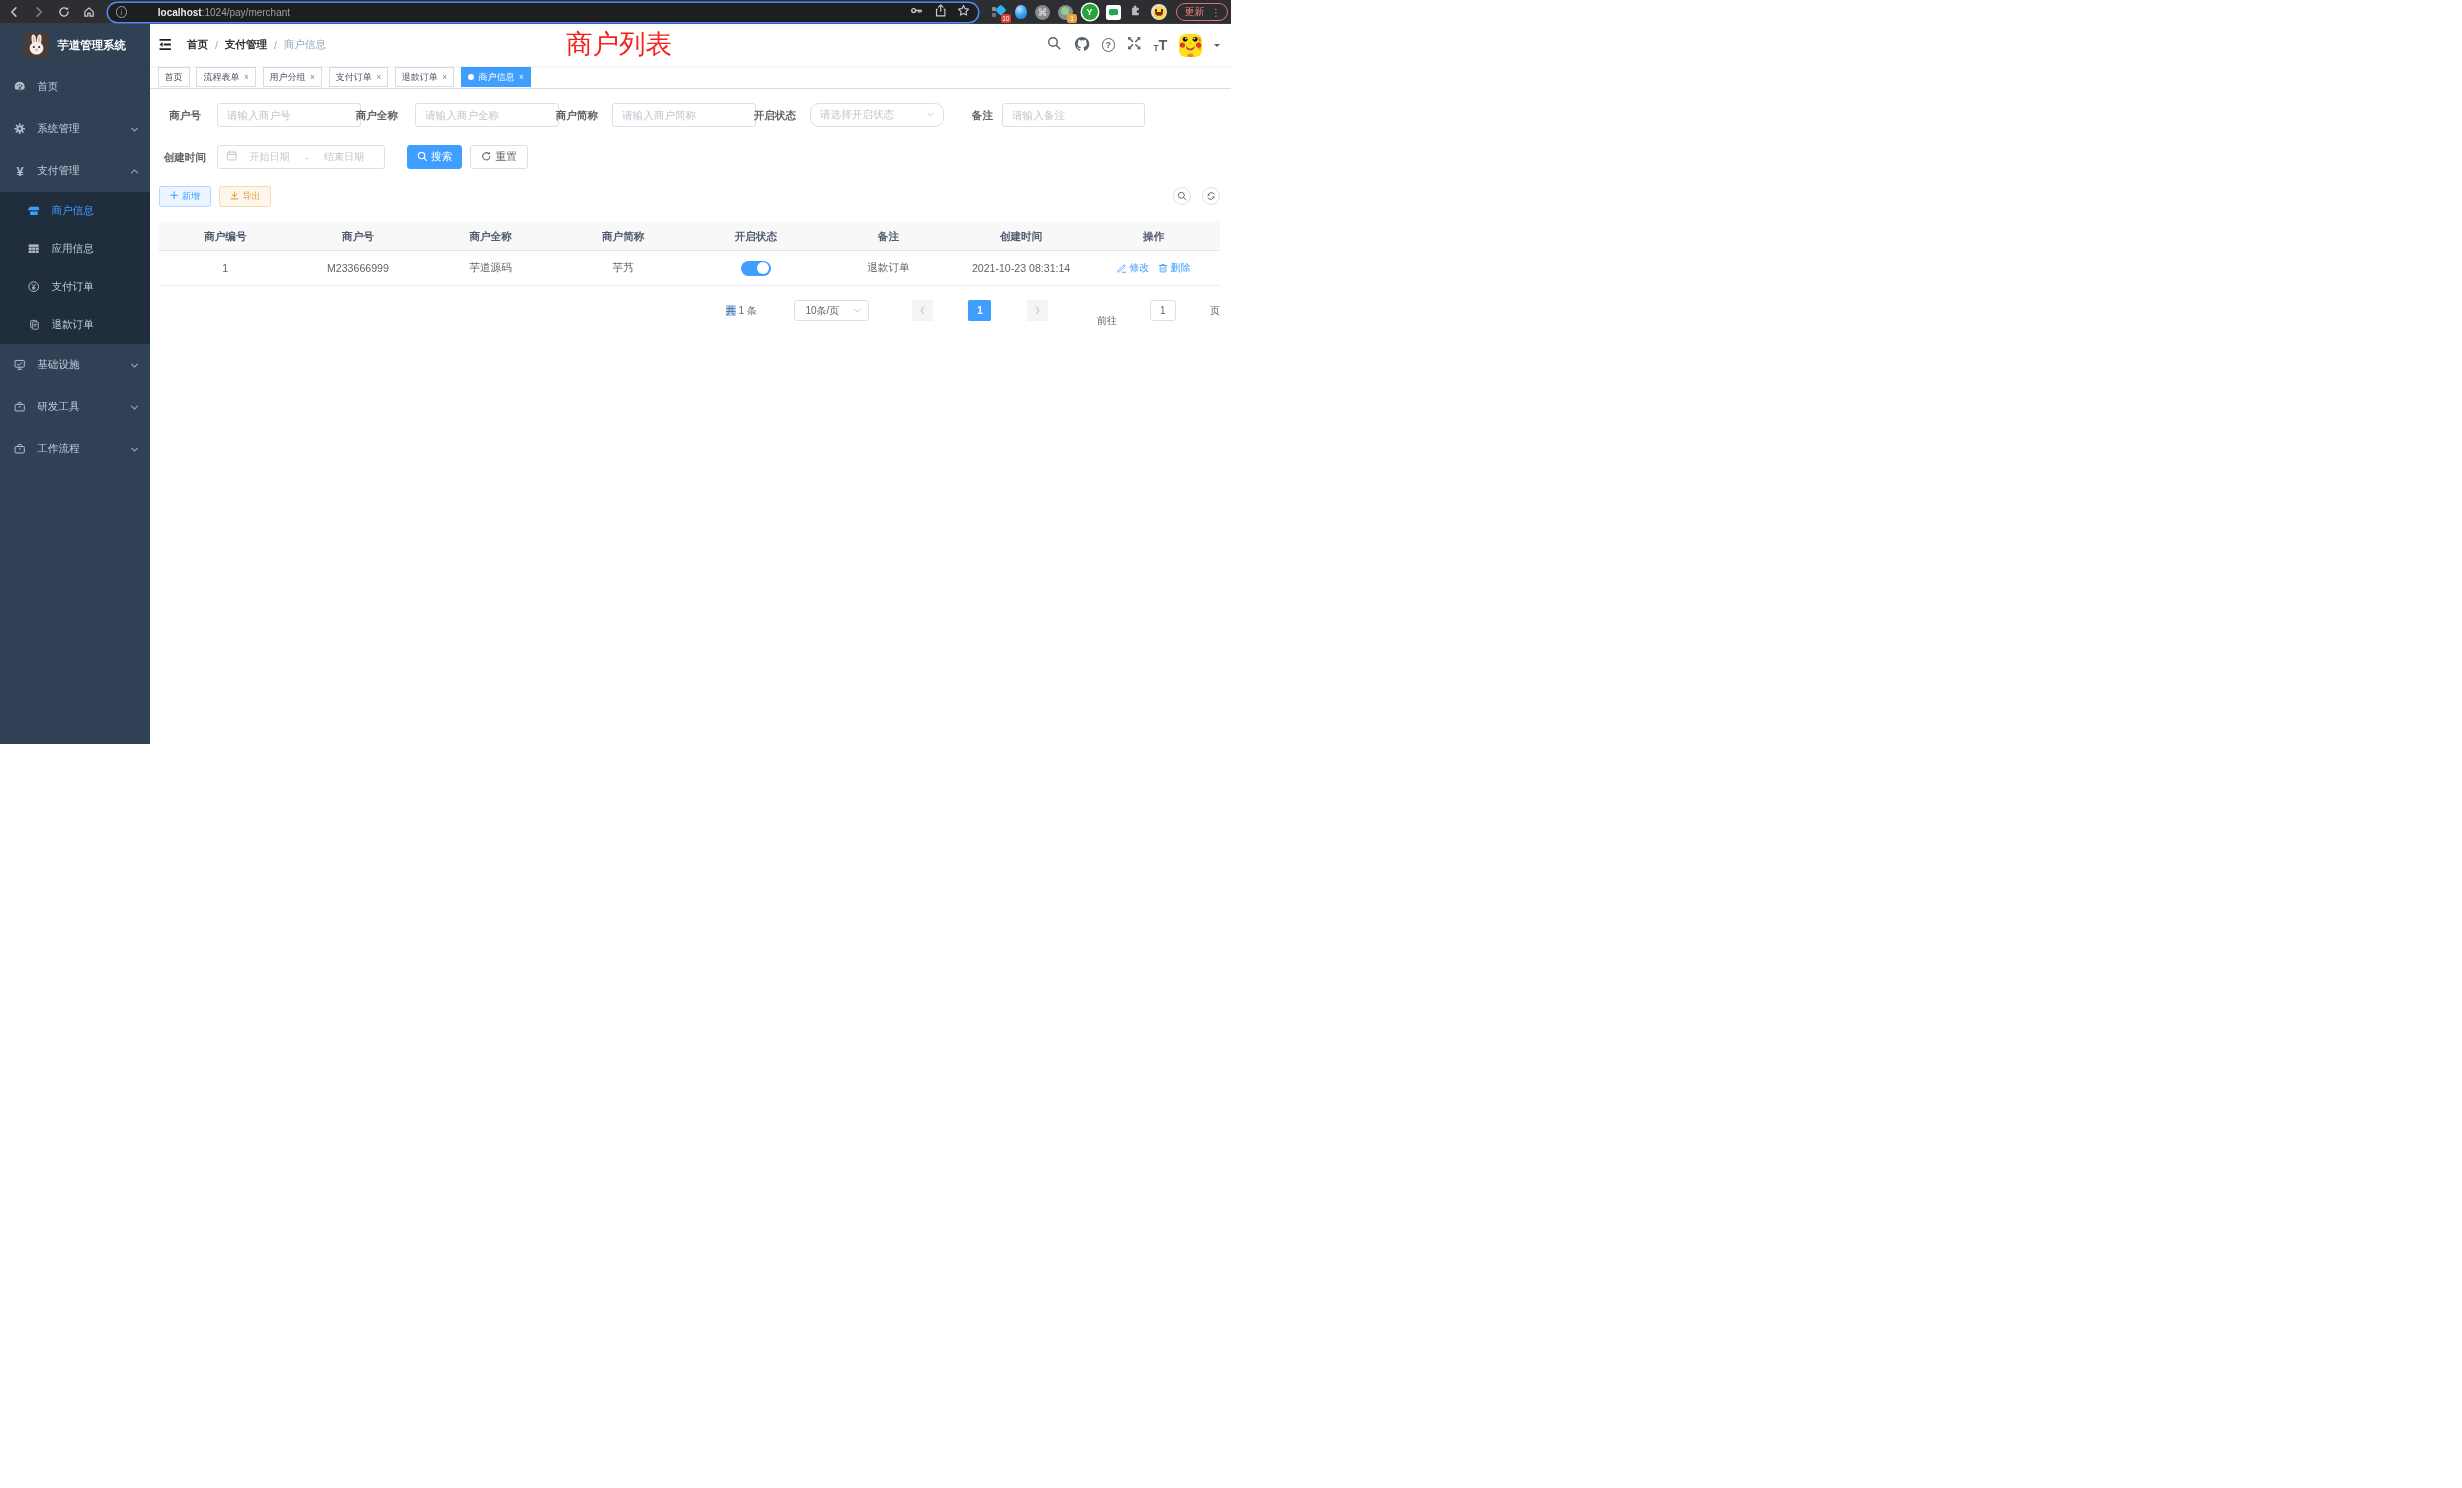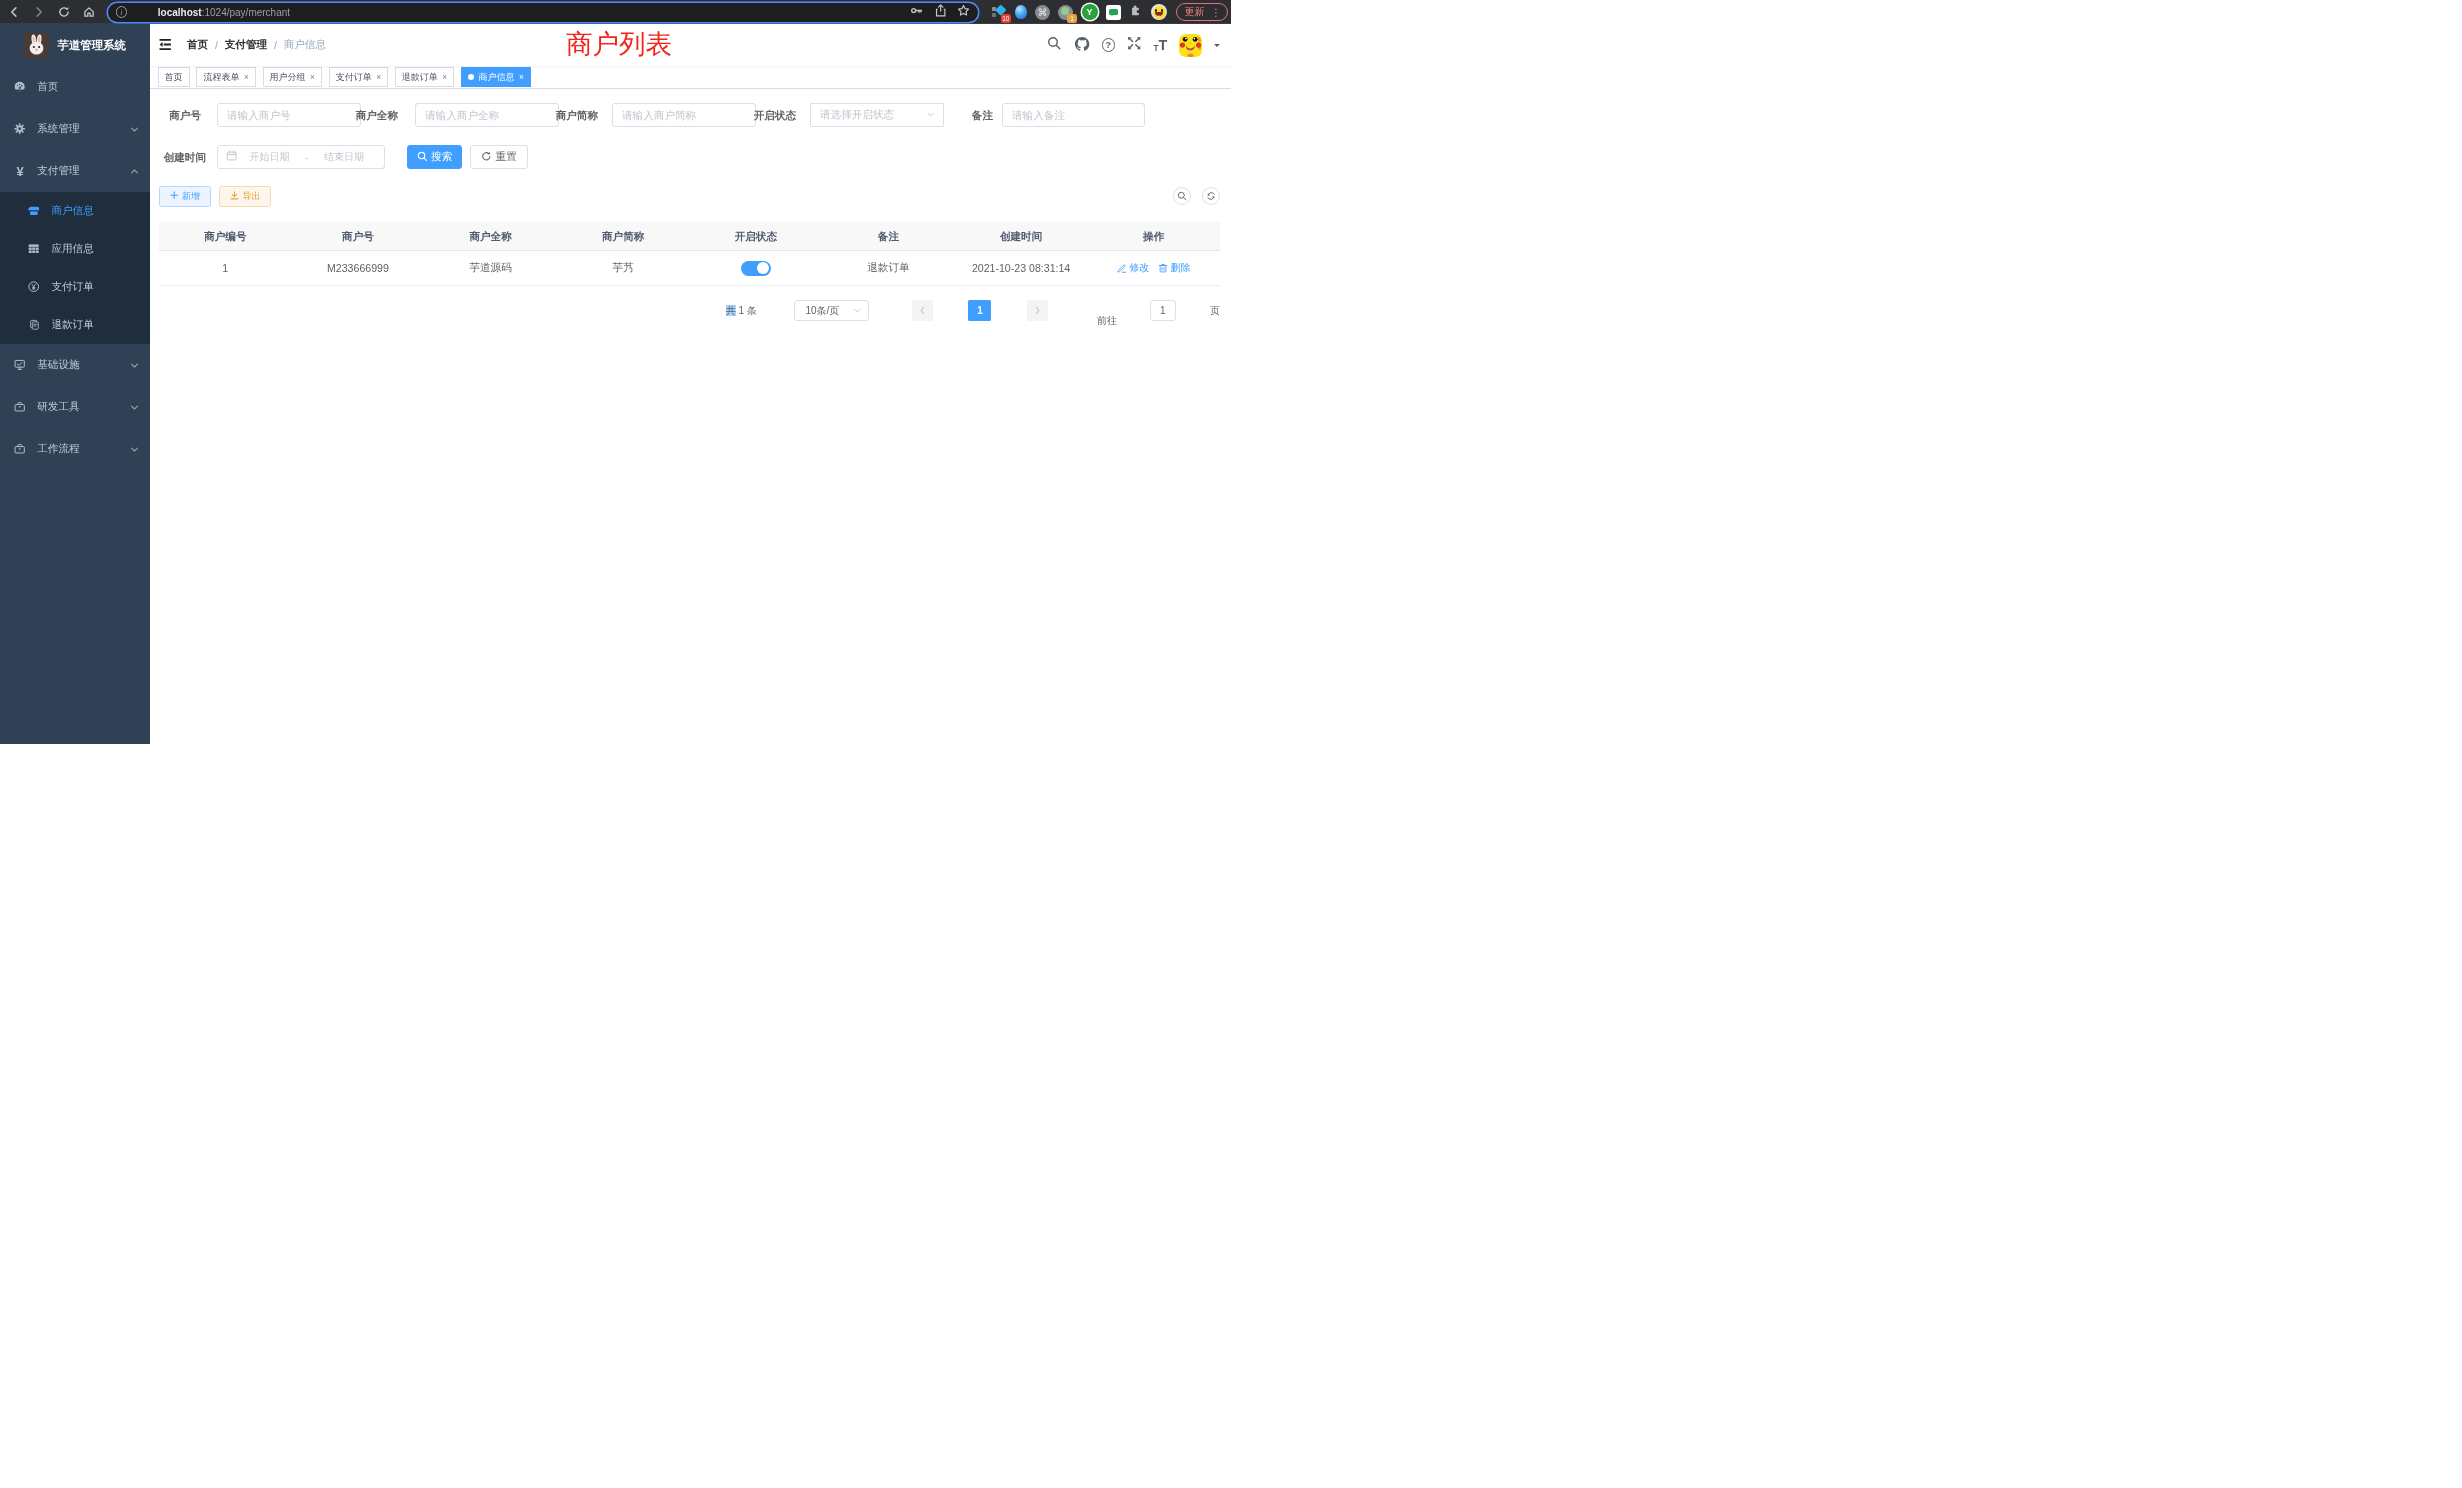--- a/index.html
+++ b/index.html
@@ -97,21 +97,21 @@
   
   .annotation { position:absolute; left:566px; top:26px; font-size:26.5px; color:#f4241c;
     font-weight:500; z-index:60; white-space:nowrap; }
 
   
   .f-label { position:absolute; height:24px; line-height:24px; text-align:right; font-size:10.6px;
     font-weight:bold; color:#606266; white-space:nowrap; }
   .f-input { position:absolute; height:24px; border:0.8px solid #dcdfe6; border-radius:3px;
     font-size:10.6px; color:#606266; padding:0 9px; outline:none; background:#fff; }
   .f-input::placeholder { color:#c0c4cc; }
-  .f-select { position:absolute; height:24px; border:0.8px solid #dcdfe6; border-radius:1px; background:#fff;
+  .f-select { position:absolute; height:24px; border:0.8px solid #dcdfe6; border-radius:9px; background:#fff;
     display:flex; align-items:center; padding:0 7.6px 0 9px; cursor:pointer; }
   .f-select .ph { font-size:10.6px; color:#c0c4cc; flex:1; }
   .date-range { position:absolute; height:24px; border:0.8px solid #dcdfe6; border-radius:3px; background:#fff;
     display:flex; align-items:center; padding:0 7.6px; }
   .date-range .ph { font-size:10px; color:#c0c4cc; flex:1; text-align:center; }
   .date-range .sep { font-size:10.6px; color:#c0c4cc; padding:0 3px; }
   .btn { position:absolute; height:24px; border-radius:3px; font-size:10.6px; display:flex;
     align-items:center; justify-content:center; gap:3.8px; cursor:pointer; border:0.8px solid transparent; }
   .btn-primary { background:#409eff; color:#fff; border-color:#409eff; }
   .btn-plain { background:#fff; color:#606266; border-color:#dcdfe6; }

